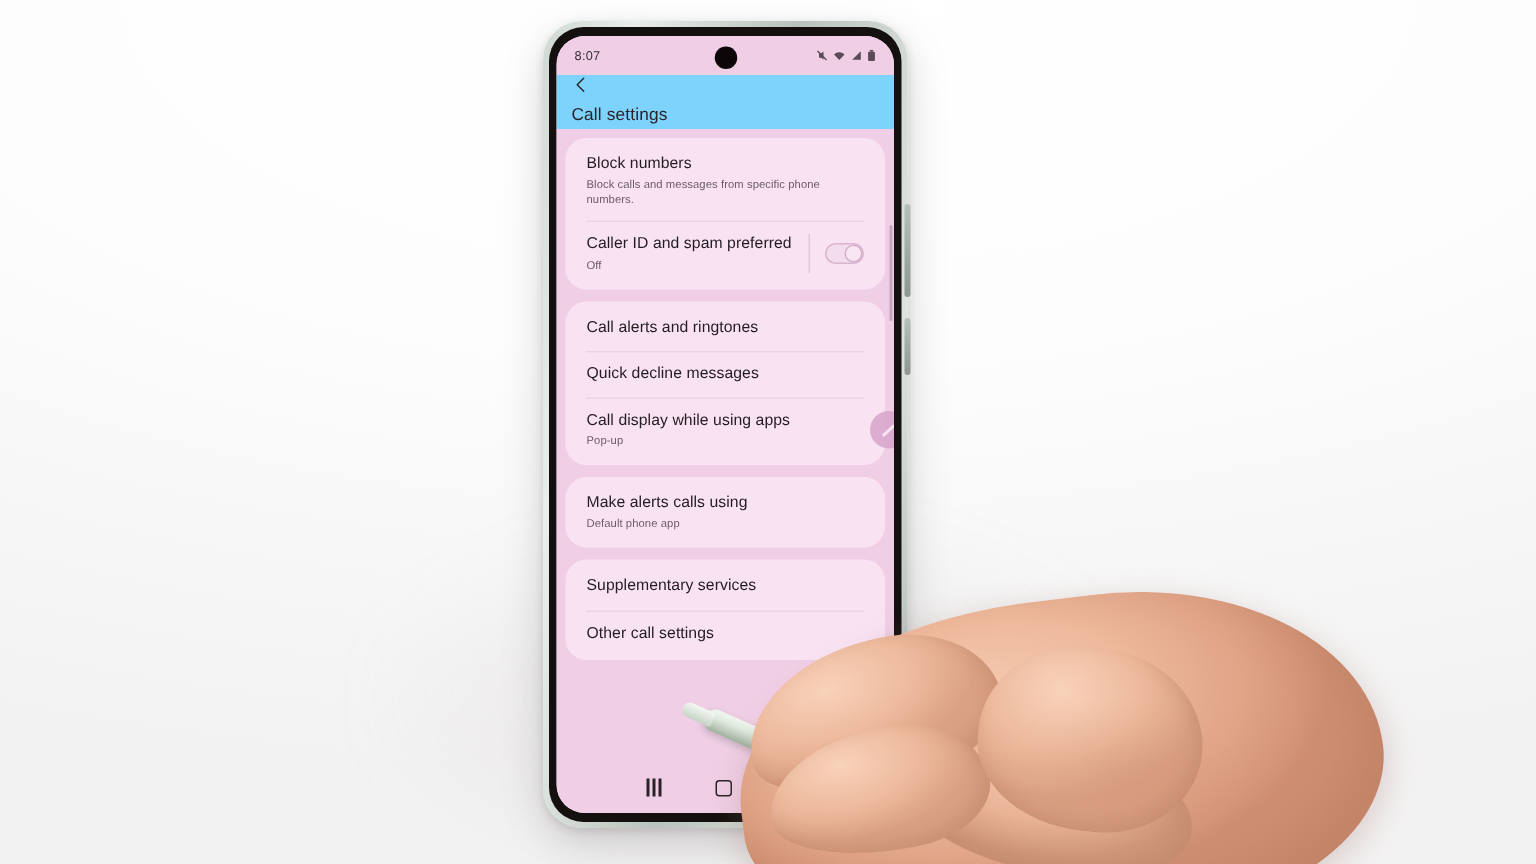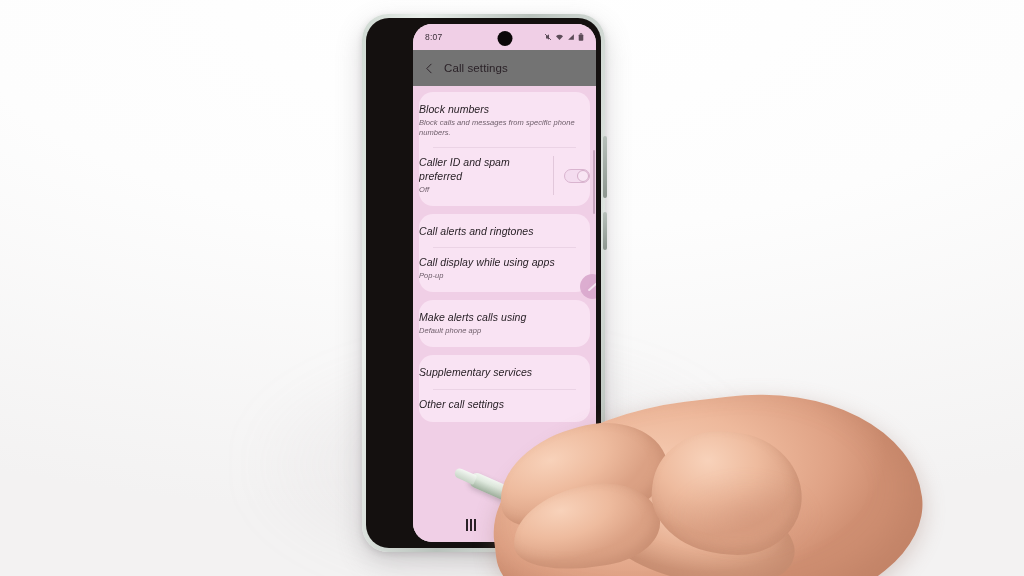--- a/index.html
+++ b/index.html
@@ -44,21 +44,20 @@
     left: 4px; top: 4px; right: 4px; bottom: 4px;
     border-radius: 23px;
     background: #14100f;
   }
   .screen {
     position: absolute;
     left: 5px; top: 6px; right: 5px; bottom: 6px;
     border-radius: 19px;
     background: #f6dff0;
     overflow: hidden;
-    margin-left: 42px;
   }
 
   
   .side-btn {
     position: absolute;
     right: -2px;
     width: 4px;
     border-radius: 2px;
     background: linear-gradient(180deg, #b7c0ba, #8d968f);
   }
@@ -88,24 +87,25 @@
     transform: translateX(-50%);
     width: 15px; height: 15px;
     border-radius: 50%;
     background: #0b0708;
   }
 
   
   .appbar {
     position: absolute; top: 26px; left: 0; right: 0;
     height: 36px;
-    background: #737373;
-    display: flex; align-items: center;
+    background: #7dd3fc;
+    display: flex; 
     padding: 0 10px;
     gap: 8px;
+    flex-direction: column;
   }
   .back-icon { width: 13px; height: 13px; display: block; }
   .appbar-title {
     font-size: 11.5px;
     color: #2b2228;
     letter-spacing: .1px;
   }
 
   
   .list {
@@ -120,23 +120,22 @@
     margin: 0 6px 8px 6px;
     padding: 2px 0;
     overflow: hidden;
   }
   .card.first { margin-top: 6px; }
 
   .row {
     position: relative;
     display: flex;
     align-items: center;
-    padding: 9px 0;
+    padding: 9px 14px;
     min-height: 26px;
-    font-style: italic;
   }
   .row + .row::before {
     content: "";
     position: absolute;
     left: 14px; right: 14px; top: 0;
     height: 1px;
     background: rgba(120,80,110,0.10);
   }
   .row-text { flex: 1 1 auto; min-width: 0; }
   .row-title {
@@ -389,20 +388,25 @@
           </div>
 
           <div class="card">
             <div class="row">
               <div class="row-text">
                 <div class="row-title">Call alerts and ringtones</div>
               </div>
             </div>
             <div class="row">
               <div class="row-text">
+                <div class="row-title">Quick decline messages</div>
+              </div>
+            </div>
+            <div class="row">
+              <div class="row-text">
                 <div class="row-title">Call display while using apps</div>
                 <div class="row-sub">Pop-up</div>
               </div>
             </div>
           </div>
 
           <div class="card">
             <div class="row">
               <div class="row-text">
                 <div class="row-title">Make alerts calls using</div>

